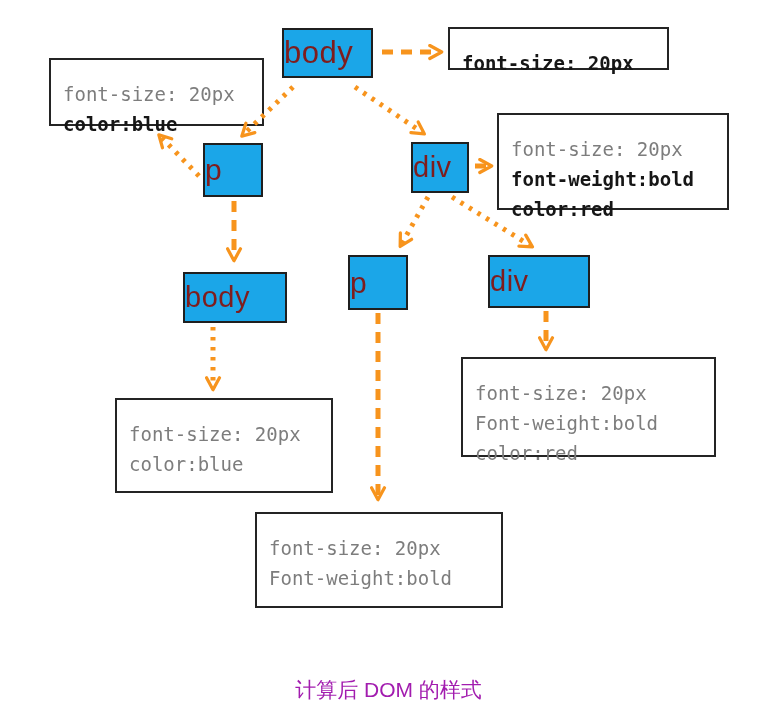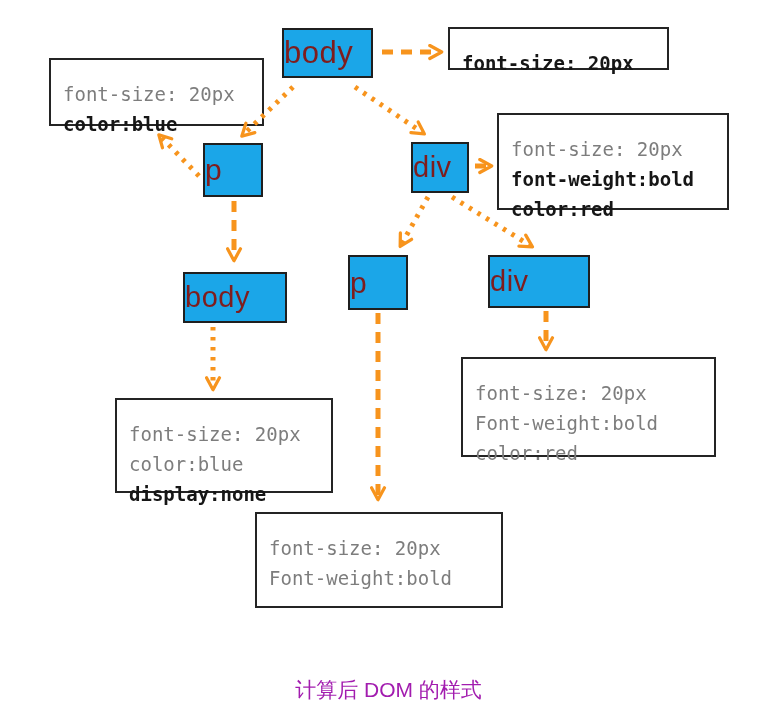--- a/index.html
+++ b/index.html
@@ -46,21 +46,20 @@
 
   <div class="stylebox" style="left:497px;top:113px;width:232px;height:97px;">
     <span class="ln ln-gray">font-size: 20px</span>
     <span class="ln ln-bold">font-weight:bold</span>
     <span class="ln ln-bold">color:red</span>
   </div>
 
   <div class="stylebox" style="left:115px;top:398px;width:218px;height:95px;">
     <span class="ln ln-gray">font-size: 20px</span>
     <span class="ln ln-gray">color:blue</span>
-    <span class="ln ln-bold">display:none</span>
   </div>
 
   <div class="stylebox" style="left:461px;top:357px;width:255px;height:100px;">
     <span class="ln ln-gray">font-size: 20px</span>
     <span class="ln ln-gray">Font-weight:bold</span>
     <span class="ln ln-gray">color:red</span>
   </div>
 
   <div class="stylebox" style="left:255px;top:512px;width:248px;height:96px;">
     <span class="ln ln-gray">font-size: 20px</span>

